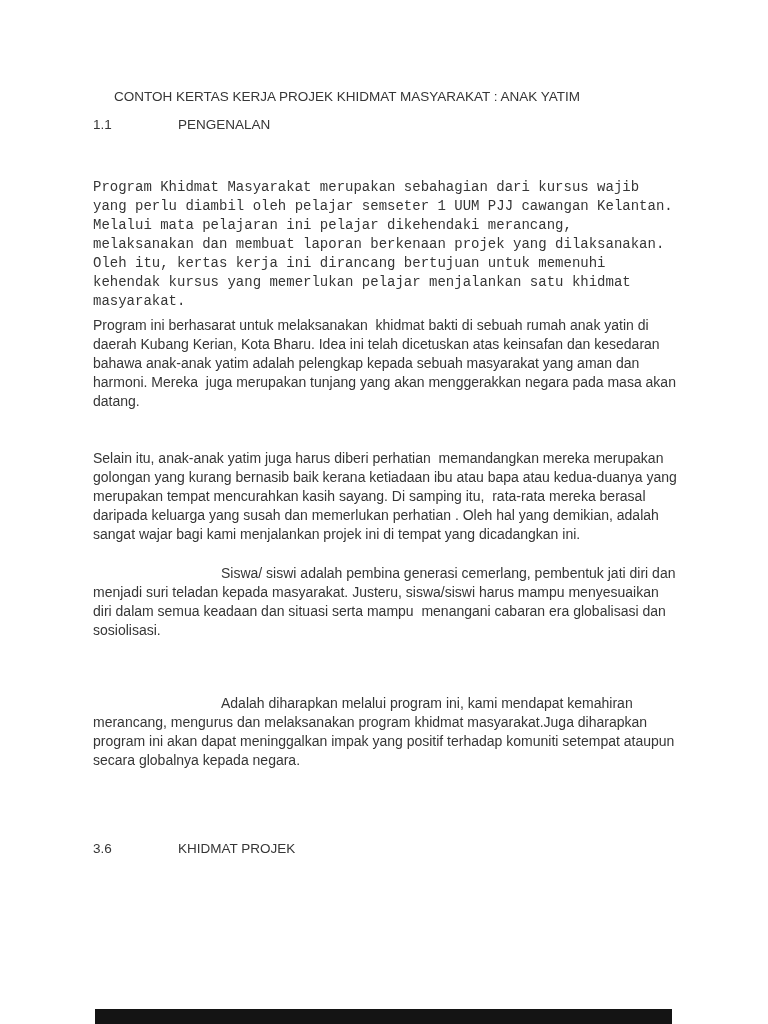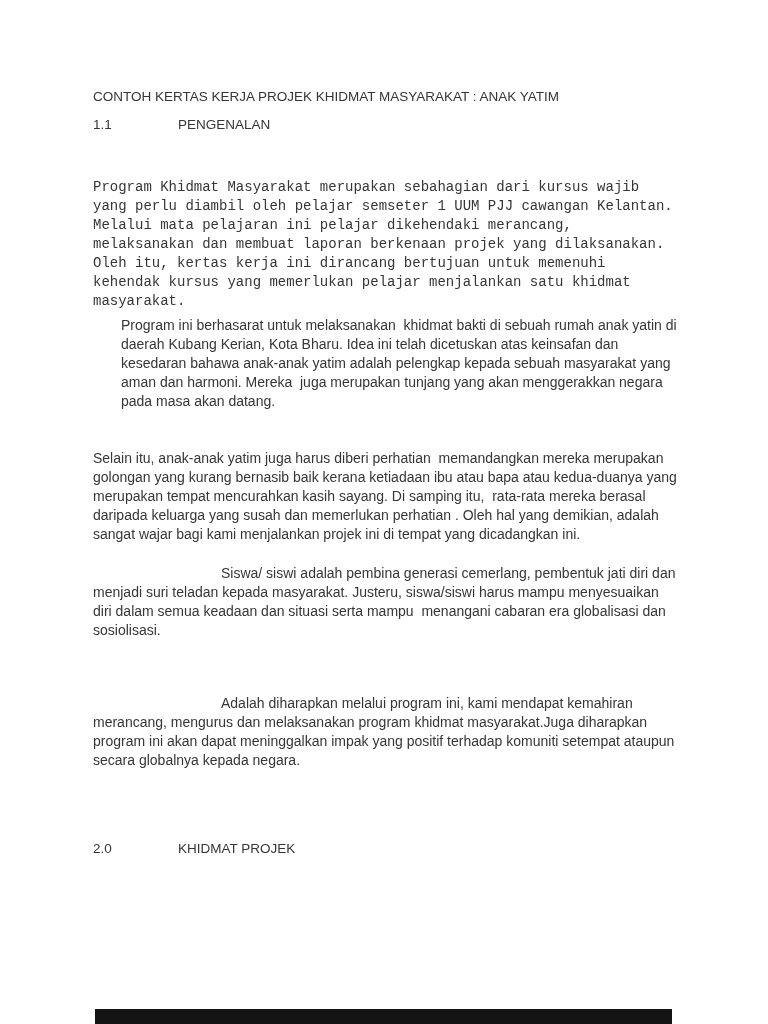--- a/index.html
+++ b/index.html
@@ -21,41 +21,42 @@
     left: 93px;
     top: 87px;
     width: 585px;
     font-size: 14px;
     line-height: 19px;
   }
   .doc-title {
     font-size: 13.5px;
     line-height: 19px;
     white-space: pre-wrap;
+    margin-left: 21px;
   }
   .section-heading {
     font-size: 13.5px;
     line-height: 19px;
   }
   .section-heading.first {
     margin-top: 9px;
   }
   .section-heading.second {
     margin-top: 69px;
   }
   .sec-num {
     display: inline-block;
     width: 85px;
   }
   .para {
     margin: 0;
     white-space: pre-wrap;
   }
   .p1 { margin-top: 44px; font-family: Liberation Mono, monospace; }
-  .p2 { margin-top: 5px; margin-left: 28px; }
+  .p2 { margin-top: 5px; }
   .p3 { margin-top: 38px; }
   .p4 { margin-top: 20px; text-indent: 128px; }
   .p5 { margin-top: 54px; text-indent: 128px; }
   .p6 { margin-top: 60px; }
   .next-page-strip {
     position: absolute;
     left: 95px;
     top: 1009px;
     width: 577px;
     height: 15px;
@@ -78,20 +79,20 @@
 
     <p class="para p2">Program ini berhasarat untuk melaksanakan  khidmat bakti di sebuah rumah anak yatin di daerah Kubang Kerian, Kota Bharu. Idea ini telah dicetuskan atas keinsafan dan kesedaran bahawa anak-anak yatim adalah pelengkap kepada sebuah masyarakat yang aman dan harmoni. Mereka  juga merupakan tunjang yang akan menggerakkan negara pada masa akan datang.</p>
 
     <p class="para p3">Selain itu, anak-anak yatim juga harus diberi perhatian  memandangkan mereka merupakan golongan yang kurang bernasib baik kerana ketiadaan ibu atau bapa atau kedua-duanya yang merupakan tempat mencurahkan kasih sayang. Di samping itu,  rata-rata mereka berasal daripada keluarga yang susah dan memerlukan perhatian . Oleh hal yang demikian, adalah sangat wajar bagi kami menjalankan projek ini di tempat yang dicadangkan ini.</p>
 
     <p class="para p4">Siswa/ siswi adalah pembina generasi cemerlang, pembentuk jati diri dan menjadi suri teladan kepada masyarakat. Justeru, siswa/siswi harus mampu menyesuaikan diri dalam semua keadaan dan situasi serta mampu  menangani cabaran era globalisasi dan sosiolisasi.</p>
 
     <p class="para p5">Adalah diharapkan melalui program ini, kami mendapat kemahiran merancang, mengurus dan melaksanakan program khidmat masyarakat.Juga diharapkan program ini akan dapat meninggalkan impak yang positif terhadap komuniti setempat ataupun secara globalnya kepada negara.</p>
 
     <div class="section-heading second">
-      <span class="sec-num">2.0</span><span class="sec-label">KHIDMAT PROJEK</span>
+      <span class="sec-num">3.6</span><span class="sec-label">KHIDMAT PROJEK</span>
     </div>
 
 
   </div>
 
   <div class="next-page-strip" style="background: rgb(20, 20, 20);"></div>
 </div>
 
 </body></html>

